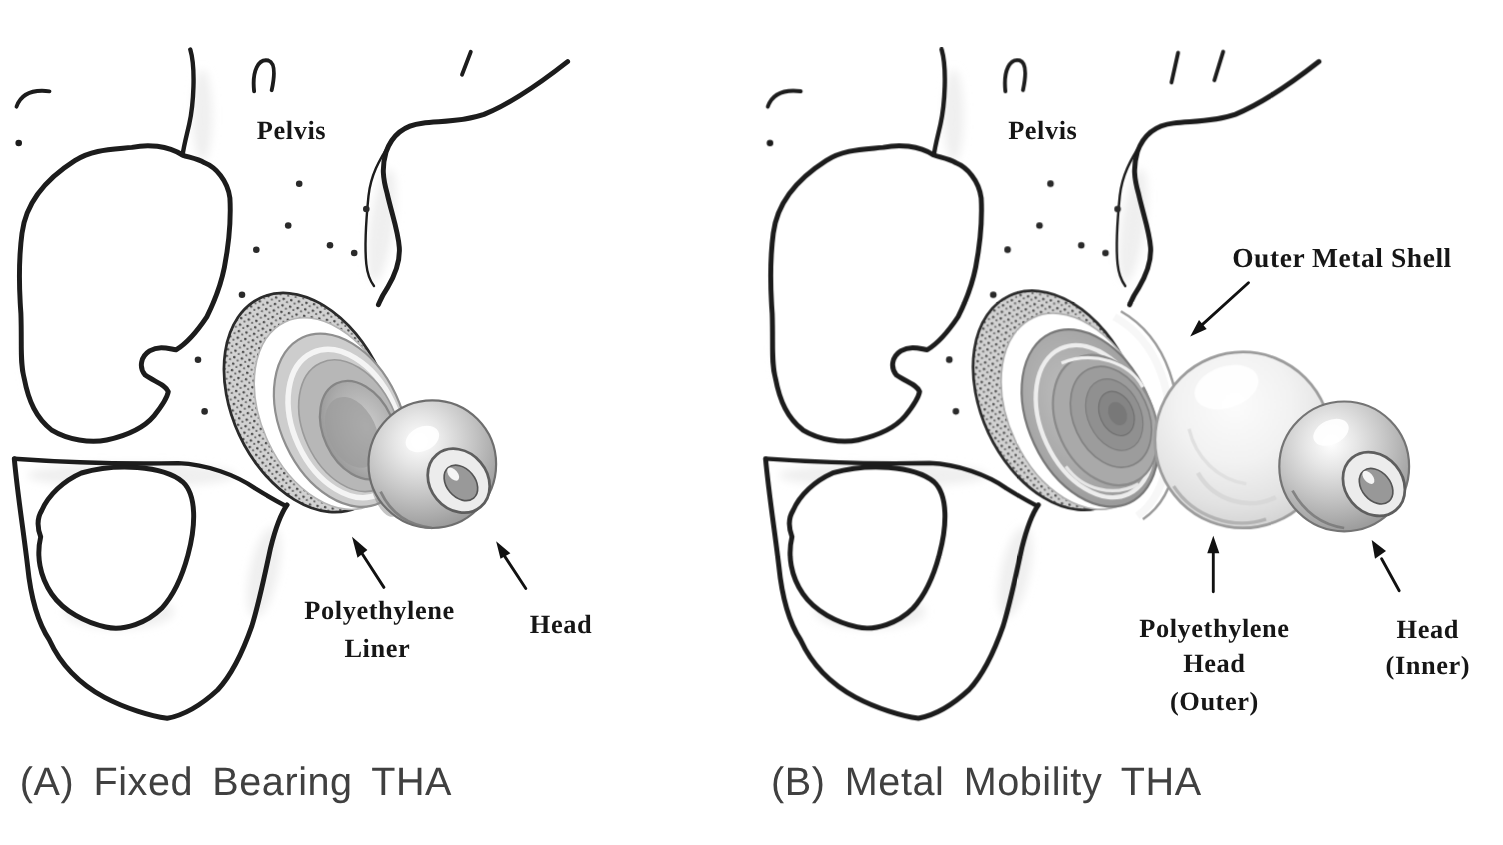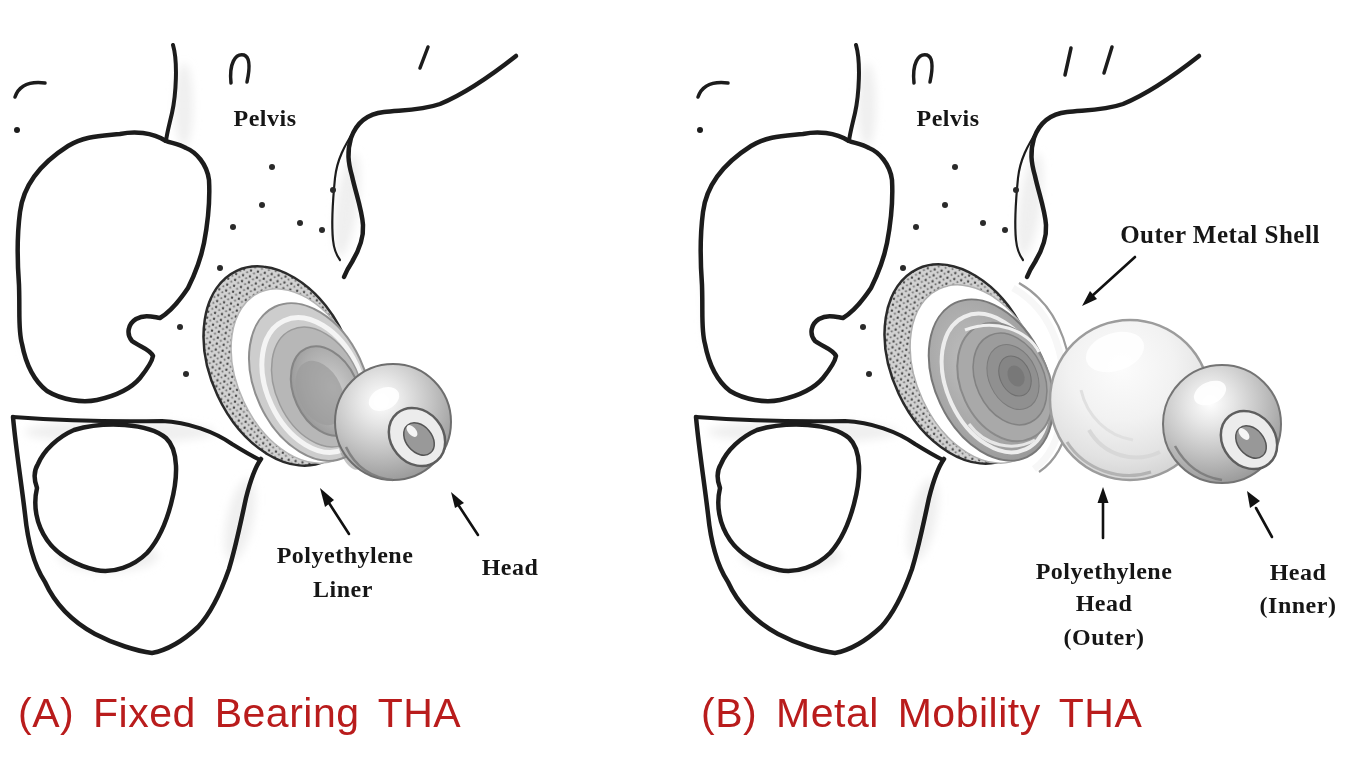--- a/index.html
+++ b/index.html
@@ -9,21 +9,21 @@
   }
   .stage svg{position:absolute;left:0;top:0;}
   .fig-label{
     font-family:"Liberation Serif","DejaVu Serif",serif;
     font-weight:700;fill:#161616;letter-spacing:0.5px;
   }
   .fs24{font-size:24px;}
   .fs25{font-size:25px;}
   .caption{
     position:absolute;top:690px;
-    font-size:41px;color:#b91c1c;letter-spacing:0.5px;word-spacing:7px;
+    font-size:36px;color:#404040;letter-spacing:0.5px;word-spacing:7px;
     font-family:"Liberation Sans","DejaVu Sans",sans-serif;white-space:nowrap;
   }
   .caption-a{left:18px;}
   .caption-b{left:701px;}
   .bone{fill:#ffffff;stroke:#1c1c1c;stroke-width:4.5;stroke-linecap:round;stroke-linejoin:round;}
   .line{fill:none;stroke:#1c1c1c;stroke-linecap:round;stroke-linejoin:round;}
   .shade{fill:#e7e7e7;opacity:0.65;}
   .arrow-shaft{stroke:#111;stroke-width:2.6;stroke-linecap:round;}
   .arrow-head{fill:#111;}
 </style>

